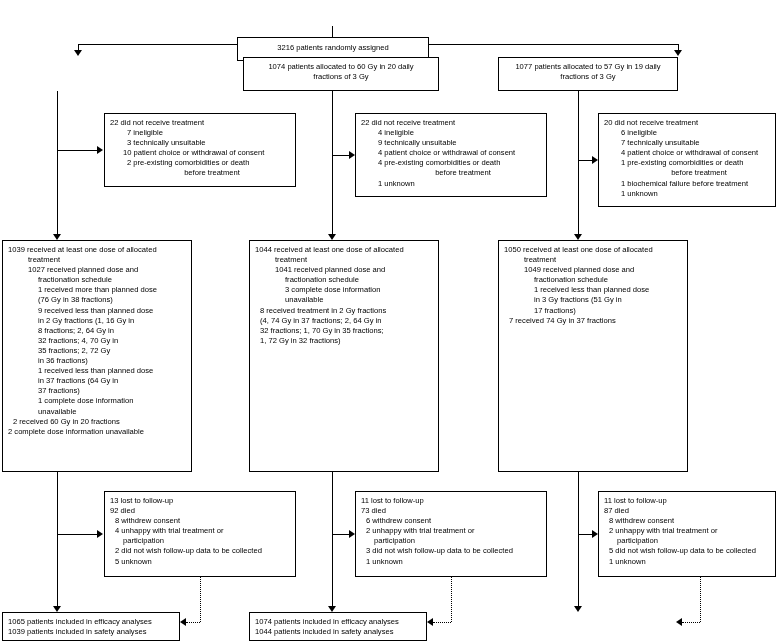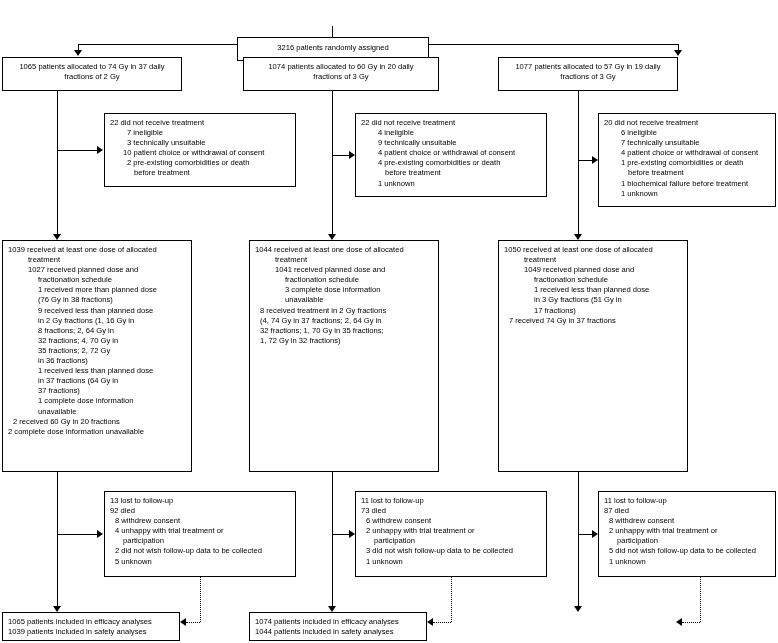--- a/index.html
+++ b/index.html
@@ -29,21 +29,21 @@
     z-index: 3;
   }
   .box .ln { white-space: pre; display: block; }
   .c   { text-align: center; }
   .i0  { padding-left: 0px; }
   .i2  { padding-left: 20px; }
   .i3  { padding-left: 30px; }
   .i4  { padding-left: 17px; }
   .i6  { padding-left: 5px; }
   .i7  { padding-left: 13px; }
-  .i8  { padding-left: 24px; }
+  .i8  { padding-left: 24px; text-align: center; }
 
   
   .vline, .hline {
     position: absolute;
     background: #000000;
     z-index: 1;
   }
   .vline { width: 1px; }
   .hline { height: 1px; }
   .vdash {
@@ -92,24 +92,20 @@
 
   <div class="vline" style="left:332px; top:26px; height:18px;"></div>
   <div class="hline" style="left:78px;  top:44px; width:600px;"></div>
   <div class="vline" style="left:78px;  top:44px; height:7px;"></div>
   <div class="vline" style="left:332px; top:44px; height:7px;"></div>
   <div class="vline" style="left:678px; top:44px; height:7px;"></div>
   <div class="arrow-d" style="left:74px;  top:50px;"></div>
   <div class="arrow-d" style="left:328px; top:50px;"></div>
   <div class="arrow-d" style="left:674px; top:50px;"></div>
 
-  <div class="box c" style="left:2px; top:57px; width:180px; height:34px;">
-    <span class="ln">1065 patients allocated to 74 Gy in 37 daily</span>
-    <span class="ln">fractions of 2 Gy</span>
-  </div>
 
   <div class="box" style="left:104px; top:113px; width:192px; height:74px;">
     <span class="ln i0">22 did not receive treatment</span>
     <span class="ln i4">7 ineligible</span>
     <span class="ln i4">3 technically unsuitable</span>
     <span class="ln i7">10 patient choice or withdrawal of consent</span>
     <span class="ln i4">2 pre-existing comorbidities or death</span>
     <span class="ln i8">before treatment</span>
   </div>
 

